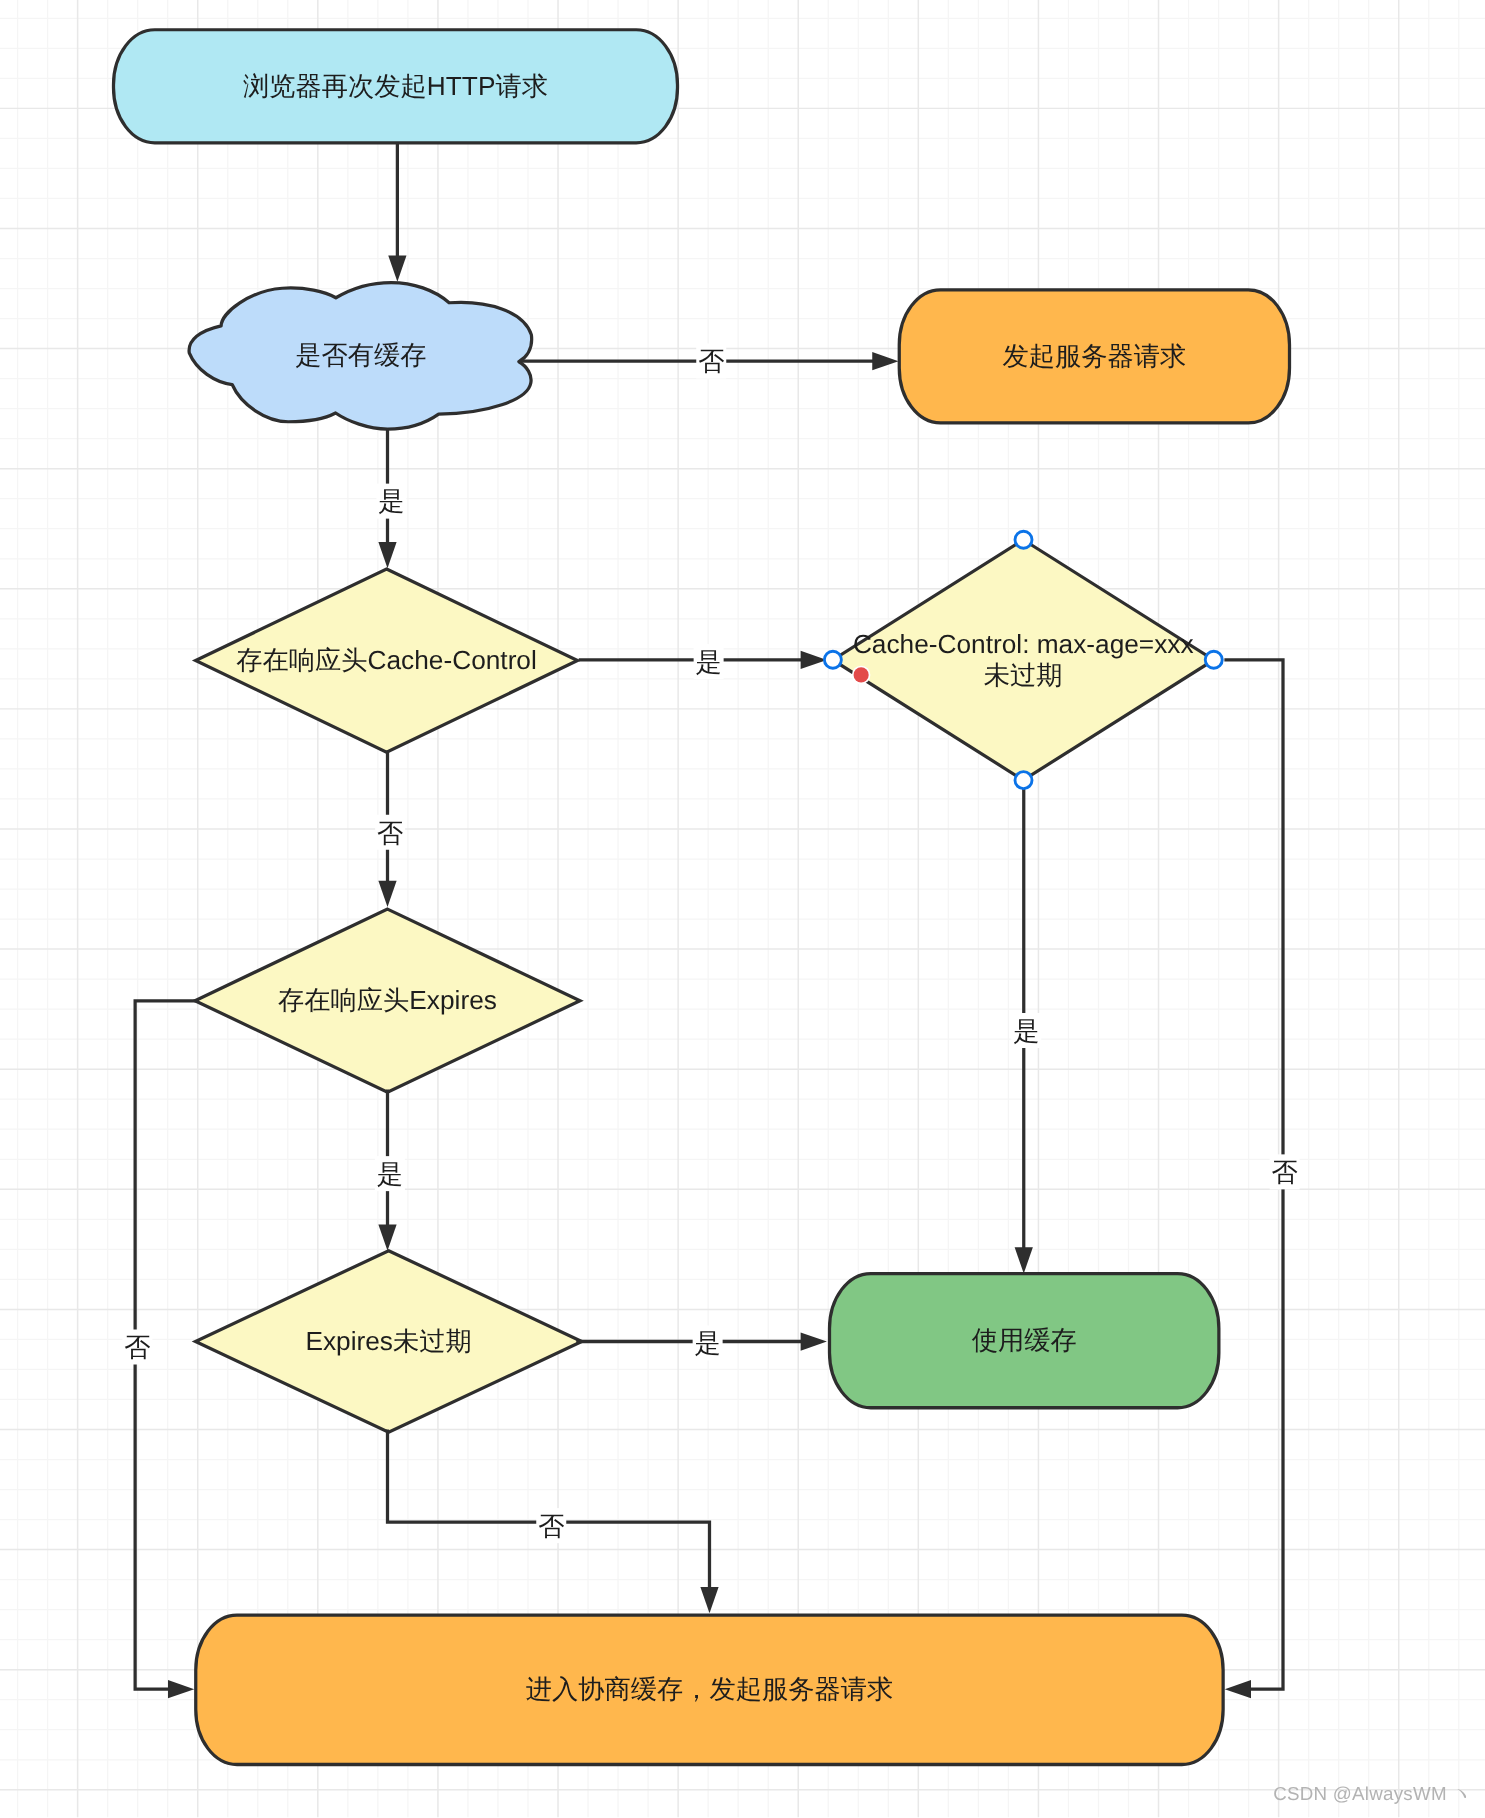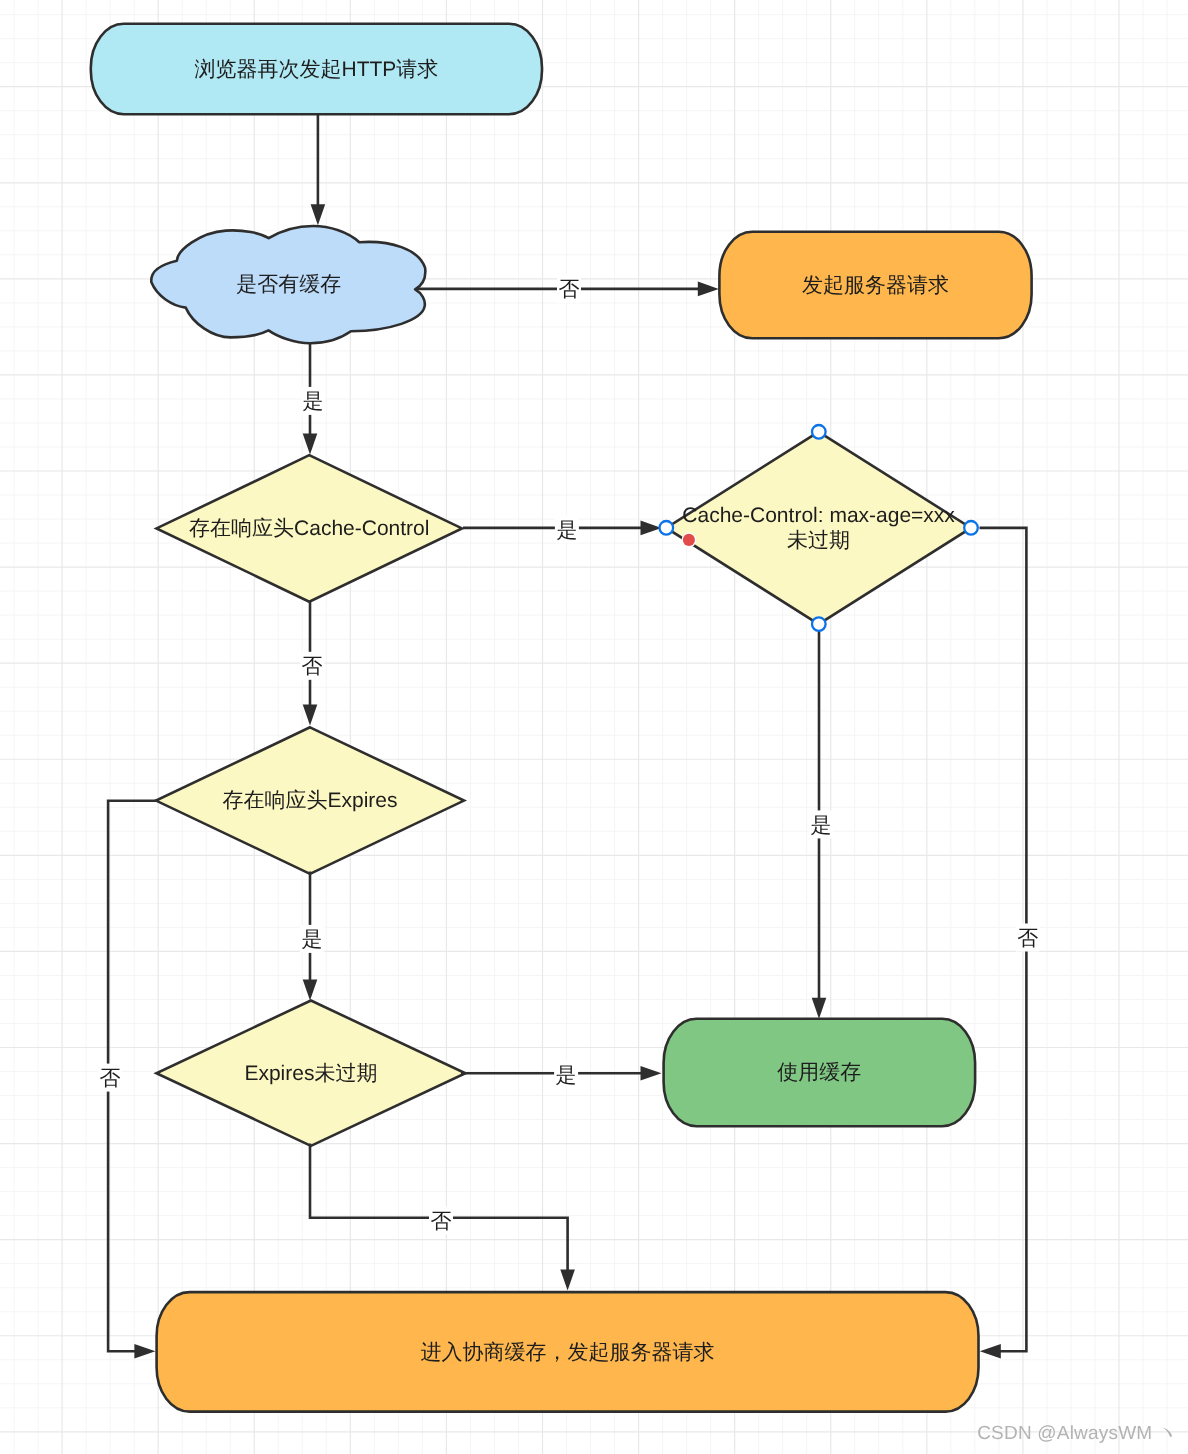--- a/index.html
+++ b/index.html
@@ -4,21 +4,21 @@
 <title>HTTP Cache Flowchart</title>
 <style>
   html,body{margin:0;padding:0;}
   body{width:1188px;height:1454px;overflow:hidden;background:#ffffff;
        font-family:"Liberation Sans","DejaVu Sans",sans-serif;
        -webkit-font-smoothing:antialiased;text-rendering:geometricPrecision;}
   svg text{-webkit-font-smoothing:antialiased;text-rendering:geometricPrecision;}
   #canvas{position:relative;width:1188px;height:1454px;}
   #grid{position:absolute;inset:0;}
   #diagram{position:absolute;inset:0;transform:translateZ(0);}
-  .wm{position:absolute;right:11px;bottom:8px;color:#b3b3b3;font-size:19px;
+  .wm{position:absolute;right:11px;bottom:8px;color:#b3b3b3;font-size:15px;
       font-family:"Liberation Sans","DejaVu Sans",sans-serif;letter-spacing:.2px;}
 </style>
 </head>
 <body>
 
 <div id="canvas">
   <svg id="grid" width="1188" height="1454">
       <line x1="-9.96" y1="0" x2="-9.96" y2="1454" stroke="#f5f5f5" stroke-width="1"></line>
       <line x1="14.059999999999999" y1="0" x2="14.059999999999999" y2="1454" stroke="#f5f5f5" stroke-width="1"></line>
       <line x1="38.08" y1="0" x2="38.08" y2="1454" stroke="#f5f5f5" stroke-width="1"></line>

